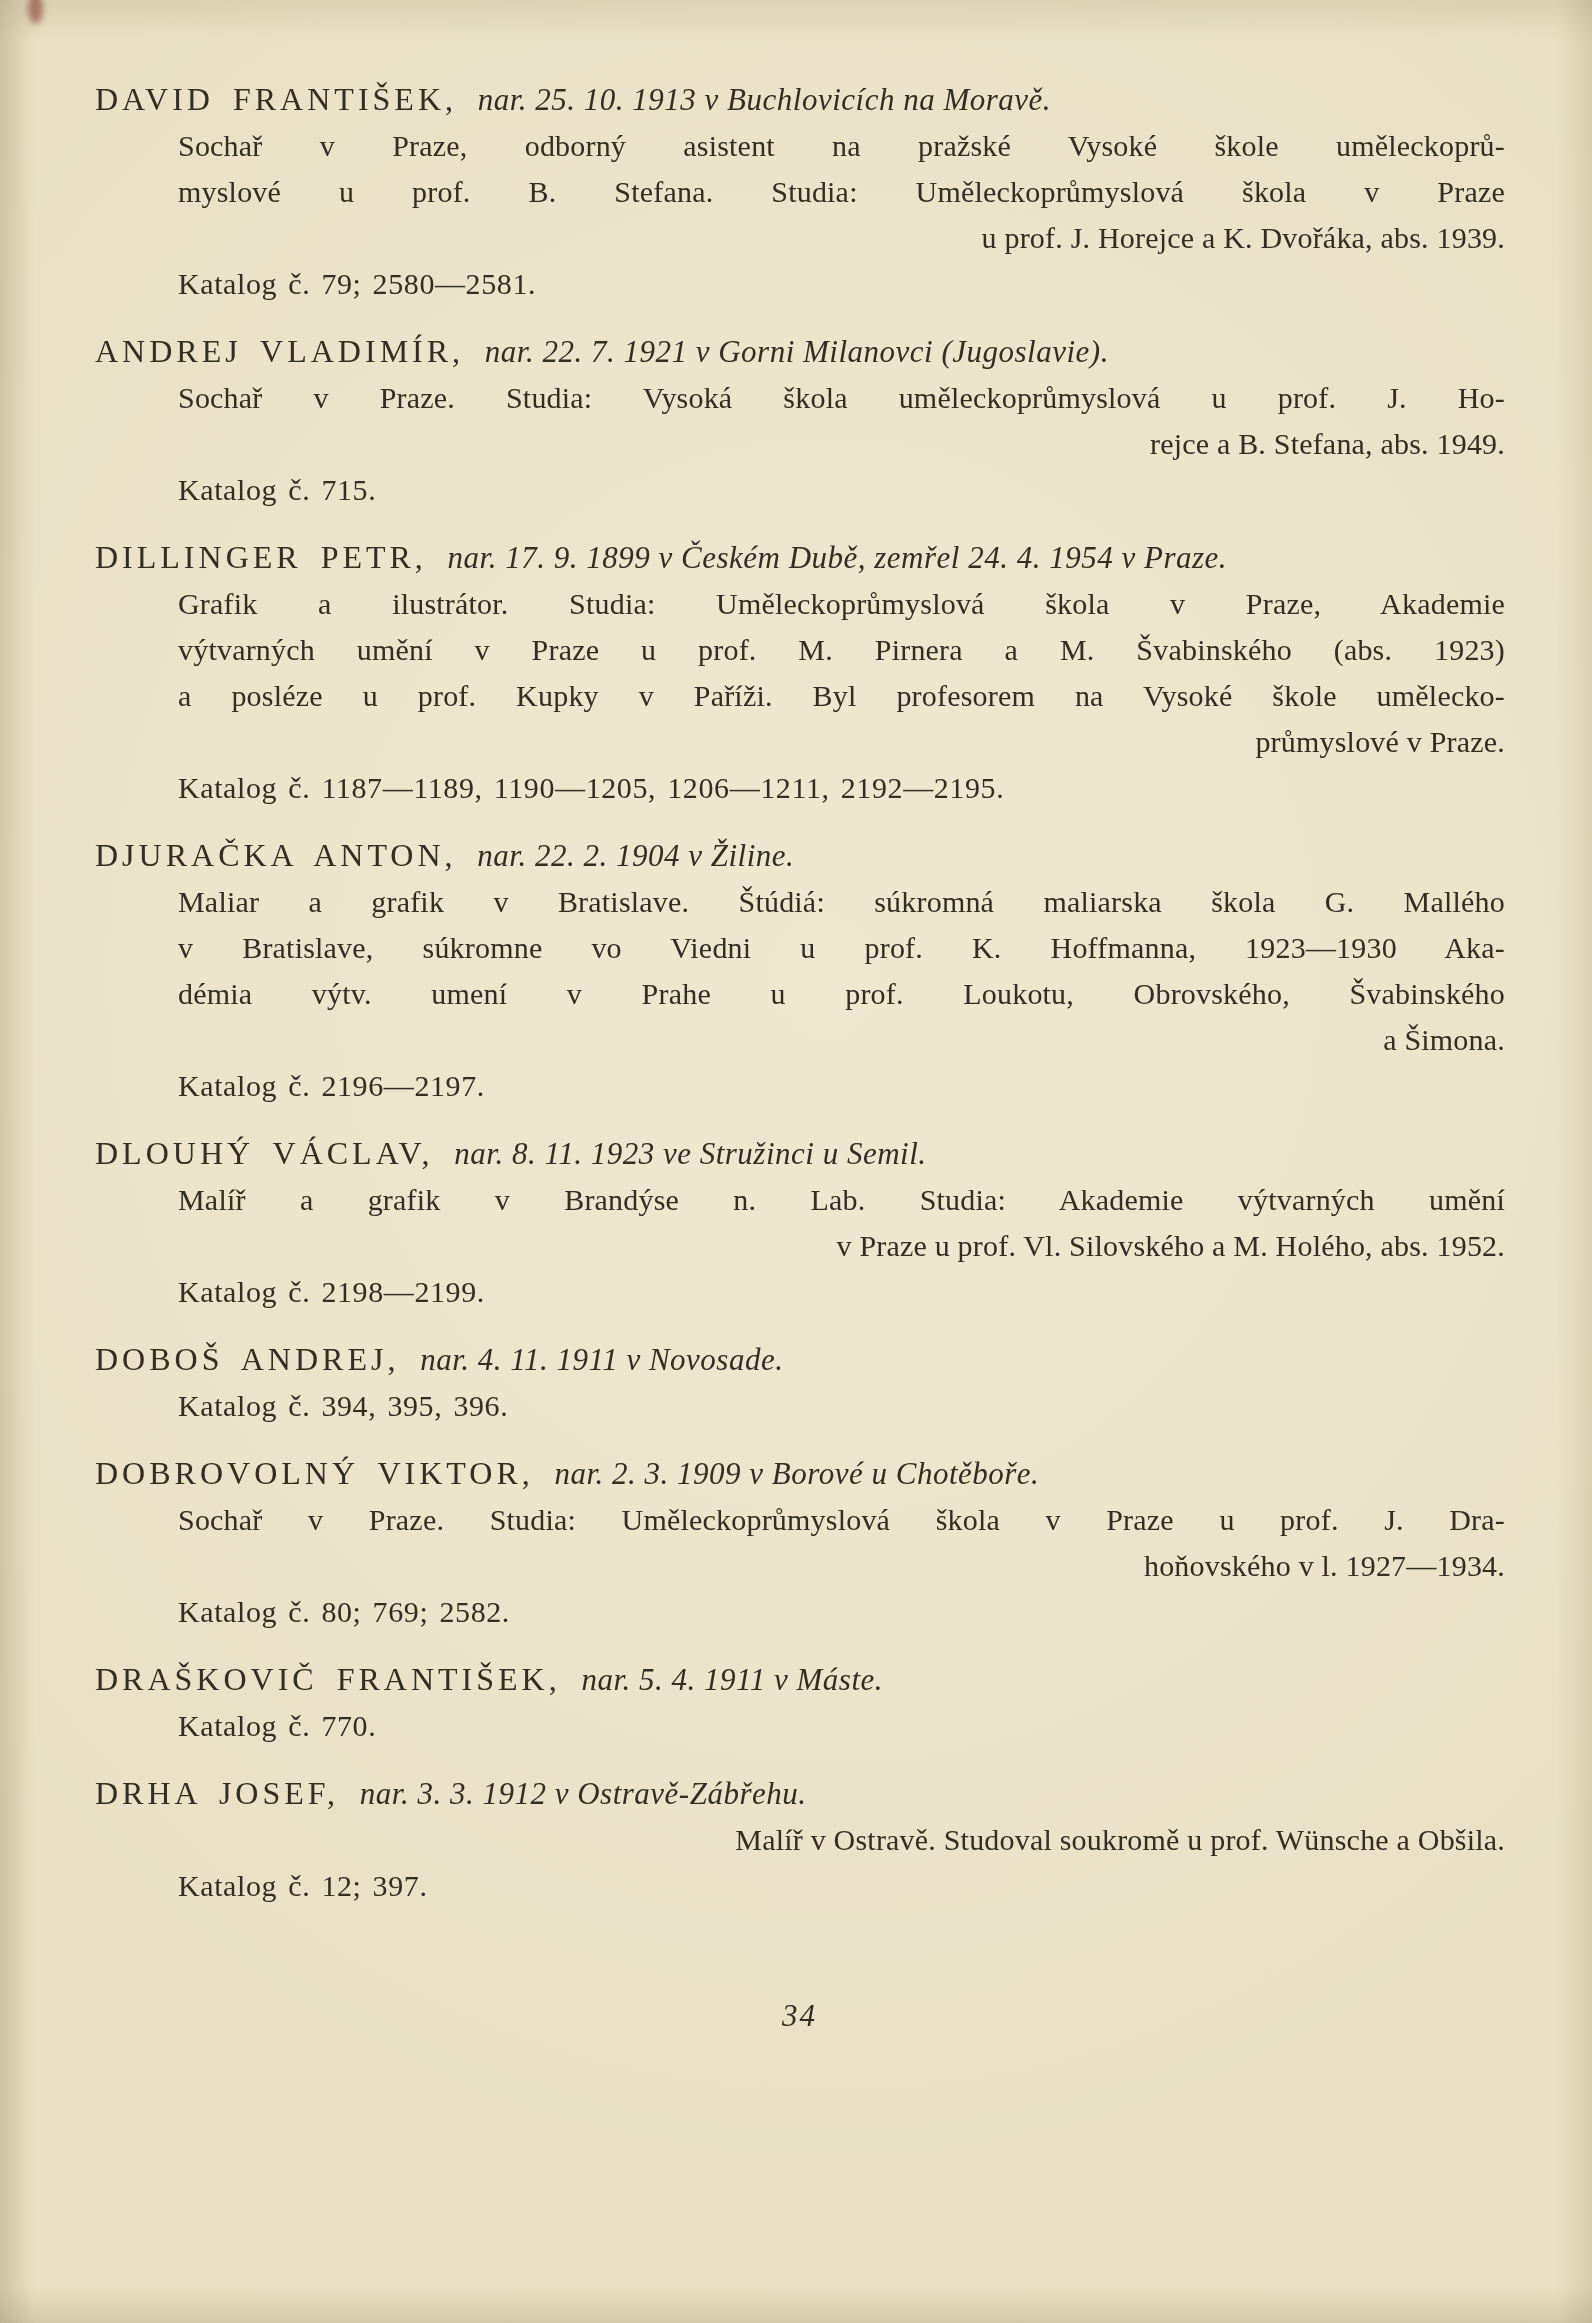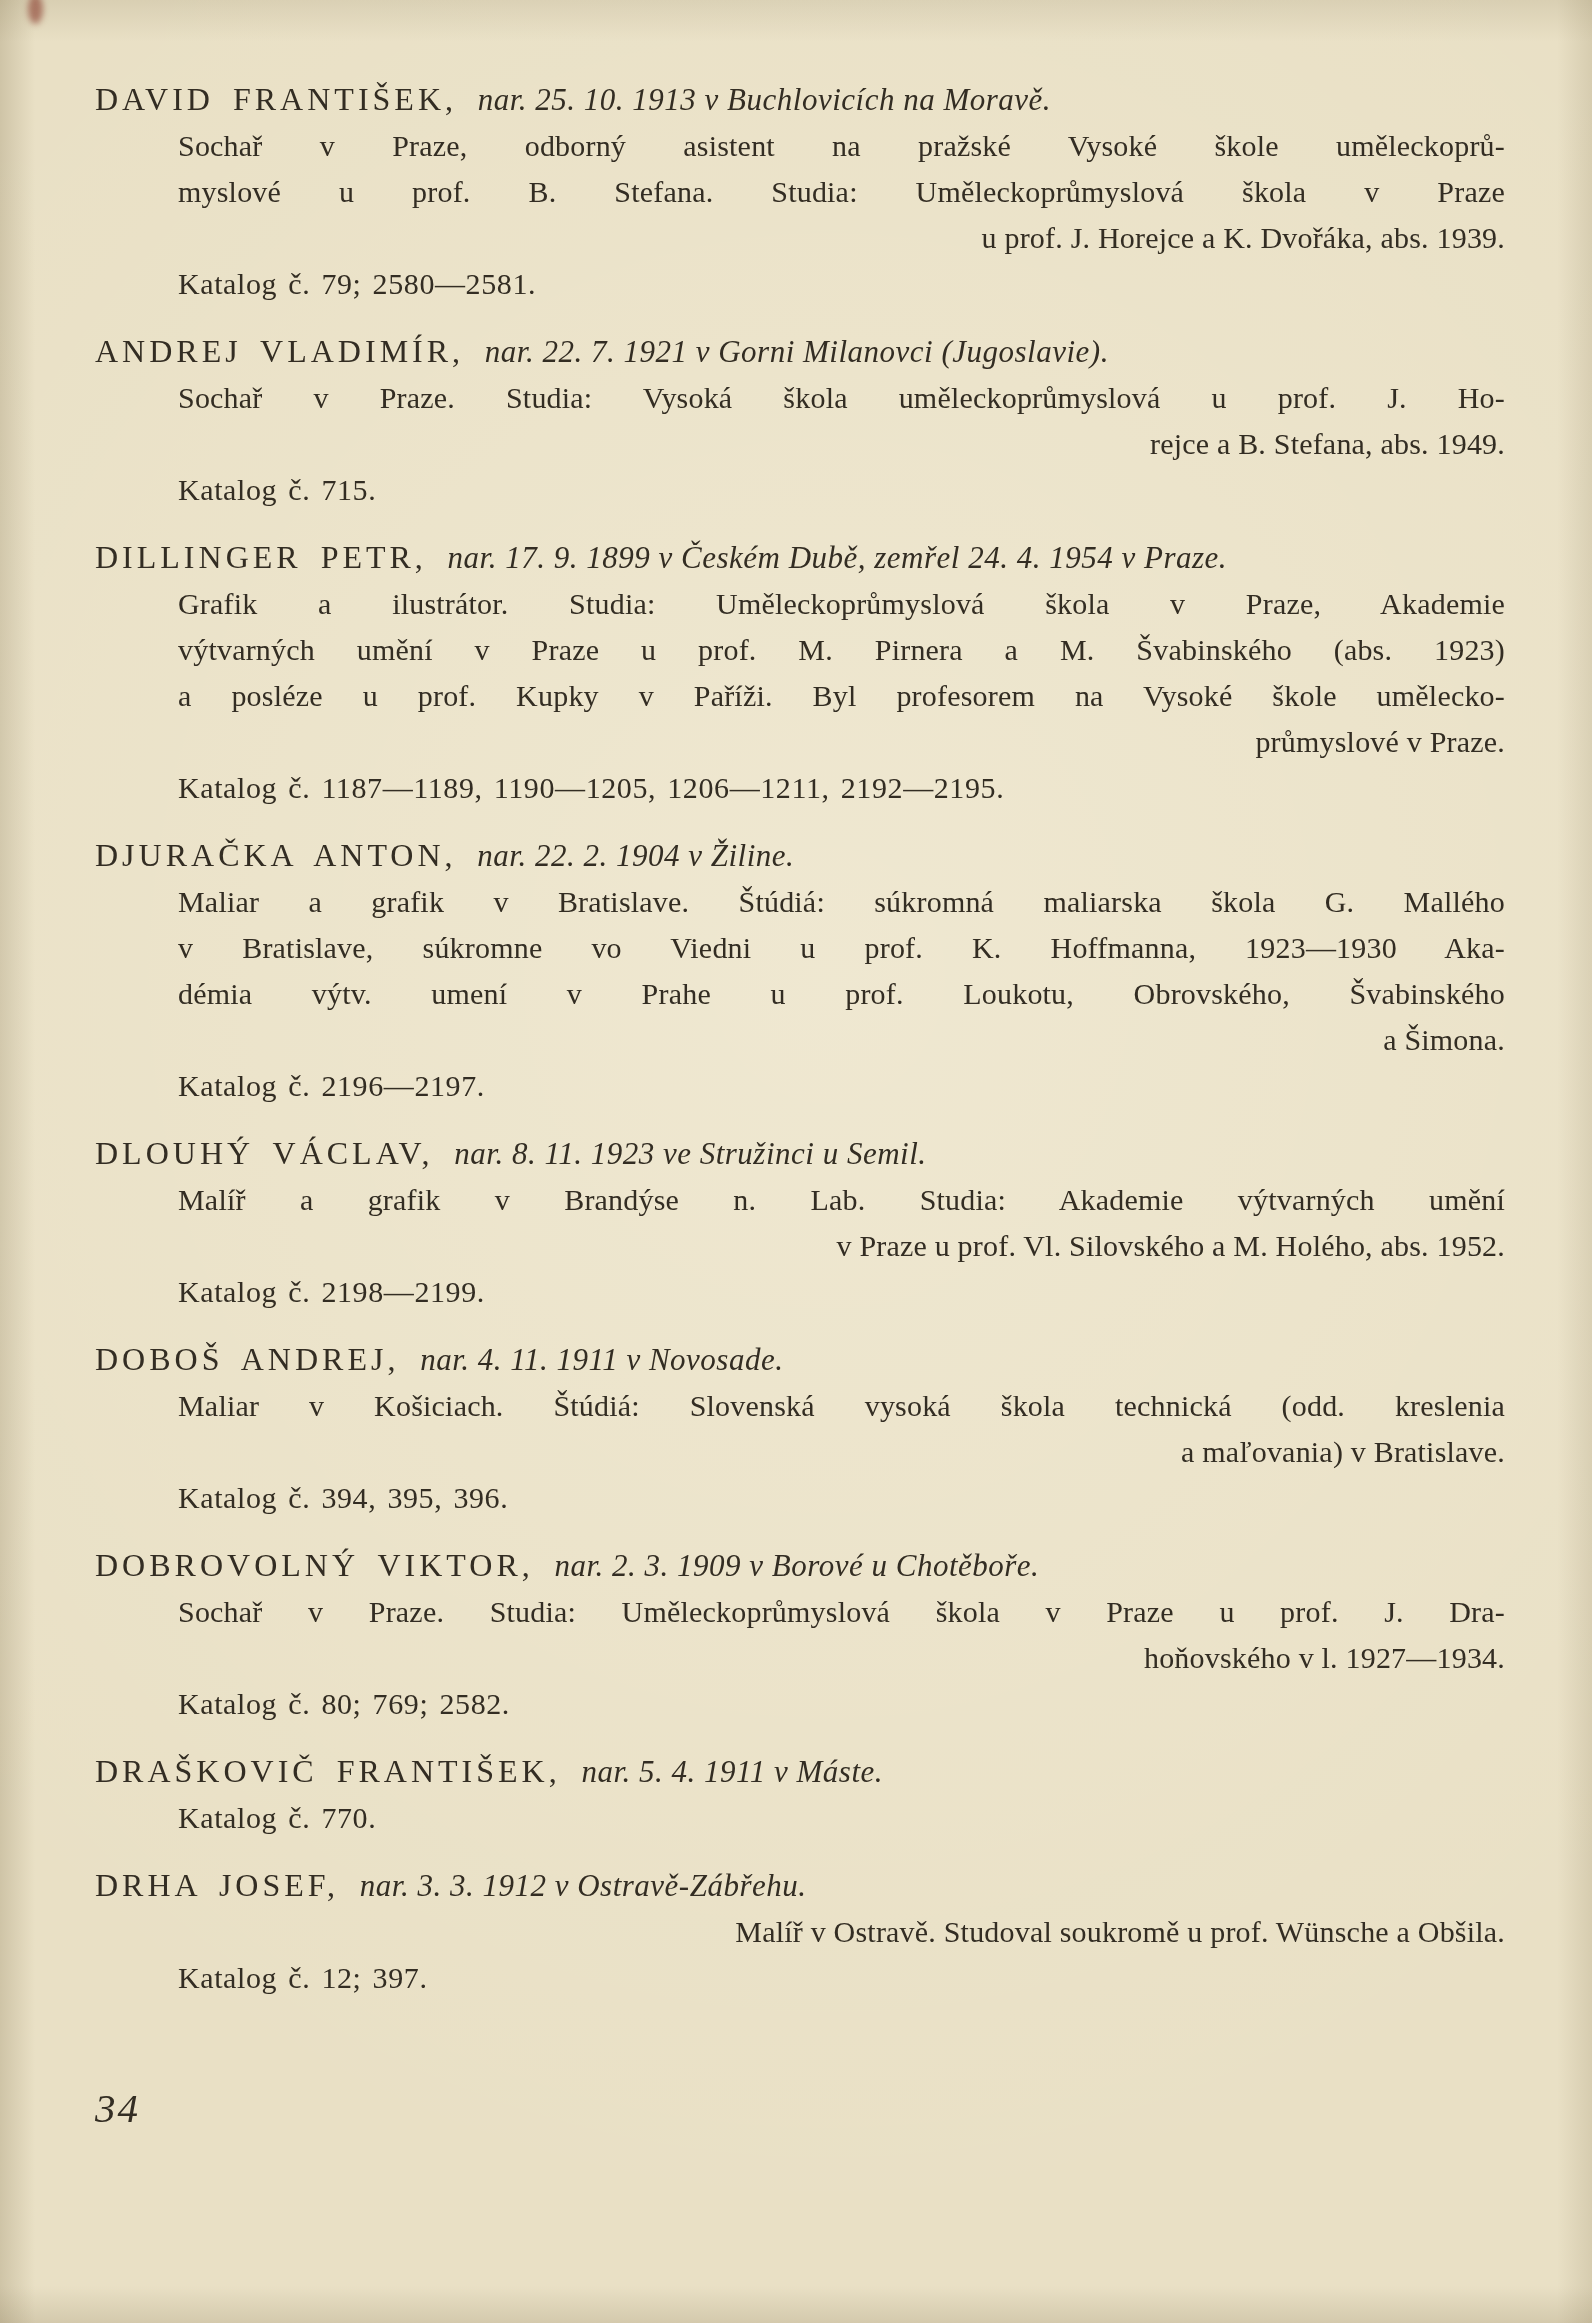--- a/index.html
+++ b/index.html
@@ -68,22 +68,23 @@
   }
   .catalog {
     margin-left: 83px;
     font-size: 30px;
     line-height: 46px;
     letter-spacing: 0.6px;
     word-spacing: 3px;
   }
   .pagenum {
     margin-top: 84px;
+    text-align: center;
     font-style: italic;
-    font-size: 41px;
+    font-size: 31px;
     line-height: 46px;
     letter-spacing: 2px;
   }
 </style>
 </head>
 <body>
 
 <div class="page">
   <div class="blotch"></div>
 
@@ -150,24 +151,20 @@
       <div class="bl">v Praze u prof. Vl. Silovského a M. Holého, abs. 1952.</div>
     </div>
     <div class="catalog">Katalog č. 2198—2199.</div>
   </article>
 
   <article class="entry">
     <h2 class="heading">
       <span class="name">DOBOŠ ANDREJ,</span>
       <span class="birth">nar. 4. 11. 1911 v Novosade.</span>
     </h2>
-    <div>
-      <div class="bl j">Maliar v Košiciach. Štúdiá: Slovenská vysoká škola technická (odd. kreslenia</div>
-      <div class="bl">a maľovania) v Bratislave.</div>
-    </div>
     <div class="catalog">Katalog č. 394, 395, 396.</div>
   </article>
 
   <article class="entry">
     <h2 class="heading">
       <span class="name">DOBROVOLNÝ VIKTOR,</span>
       <span class="birth">nar. 2. 3. 1909 v Borové u Chotěboře.</span>
     </h2>
     <div>
       <div class="bl j">Sochař v Praze. Studia: Uměleckoprůmyslová škola v Praze u prof. J. Dra-</div>

